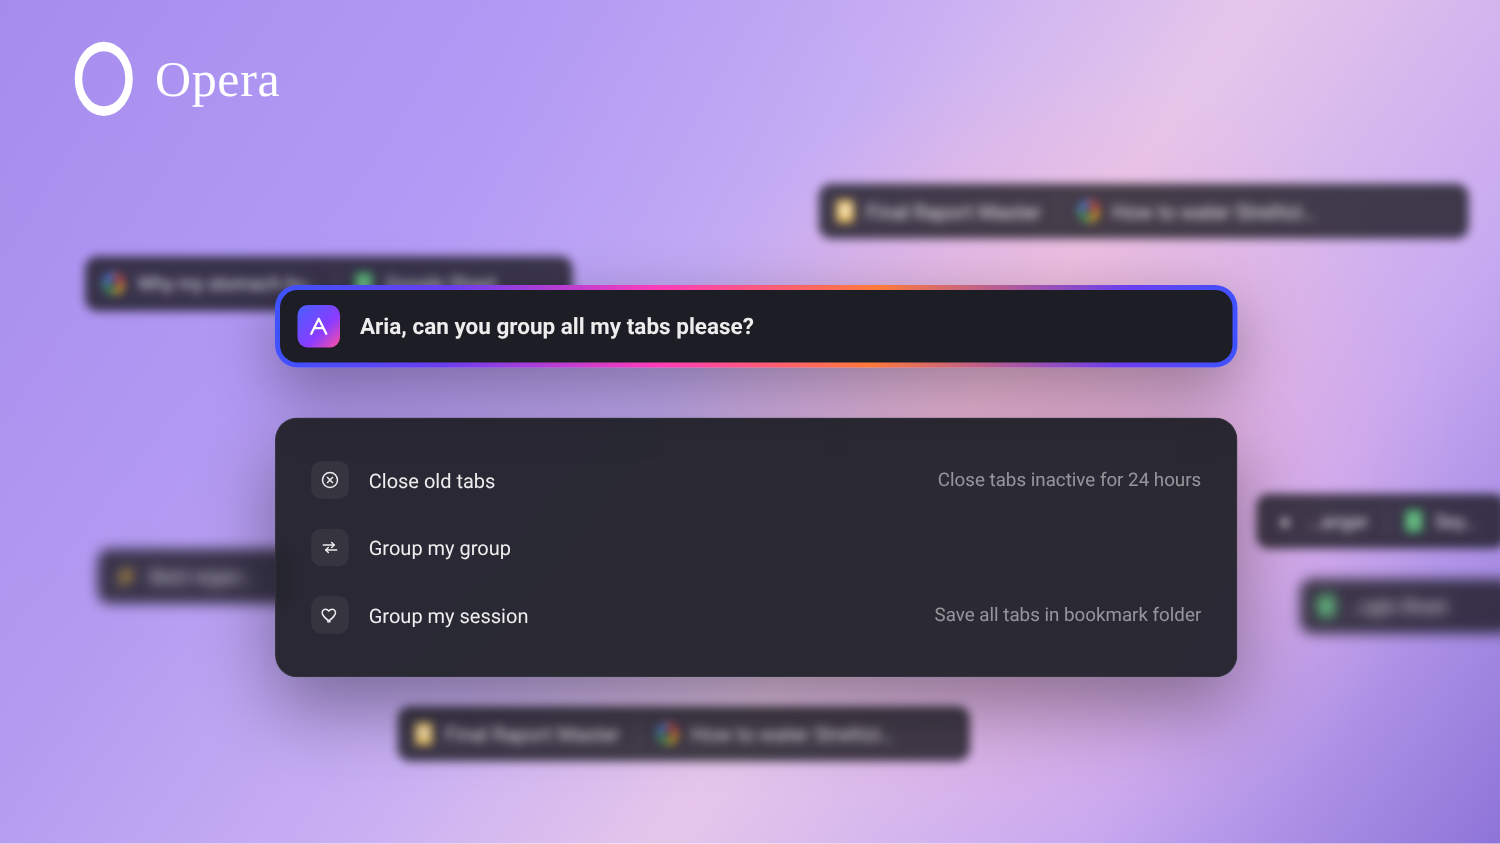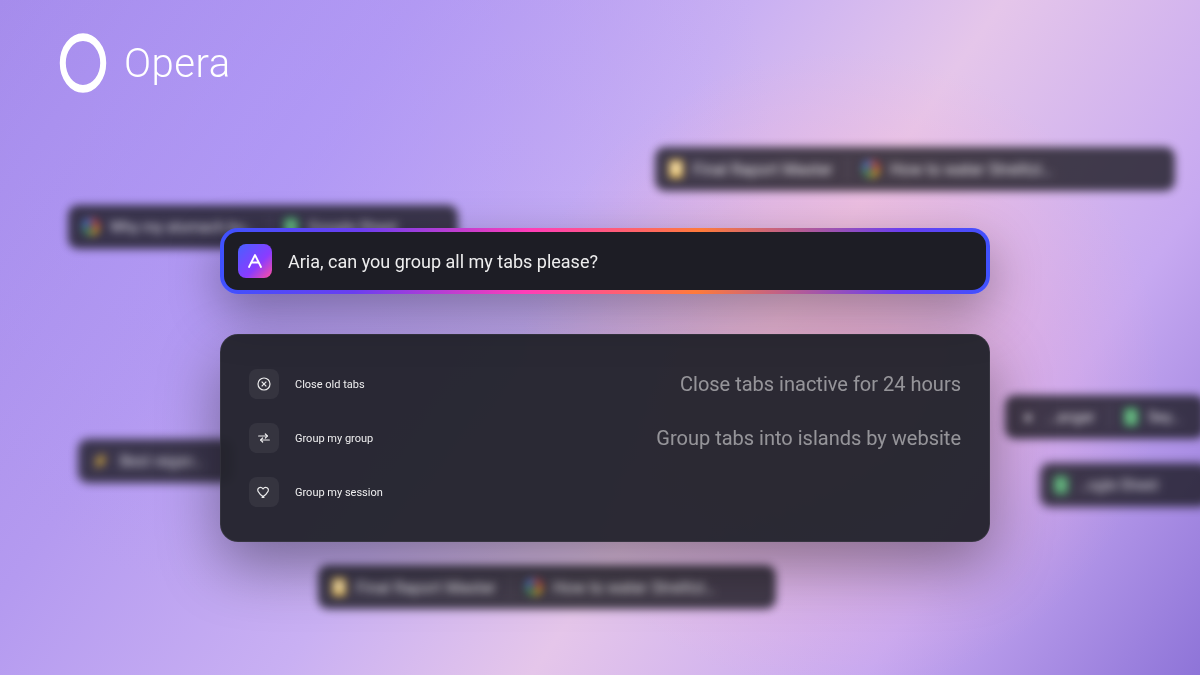--- a/index.html
+++ b/index.html
@@ -16,20 +16,21 @@
 
   
   .logo {
     position: absolute;
     top: 36px;
     left: 56px;
     display: flex;
     align-items: center;
     gap: 14px;
     color: #fff;
+    font-family: Liberation Serif, serif;
   }
   .logo-o {
     width: 54px;
     height: 54px;
     border-radius: 50%;
     border: 7px solid #fff;
     transform: scaleY(1.1) scaleX(0.86);
     position: relative;
   }
   .logo-o::after {
@@ -123,21 +124,21 @@
     border-radius: 8px;
     background: linear-gradient(135deg, #4760ff 0%, #8a3cff 60%, #ff4fa0 100%);
     display: flex; align-items: center; justify-content: center;
     color: #fff;
     flex: none;
   }
   .aria-icon svg { display:block; }
   .command-text {
     color: rgba(255,255,255,0.92);
     font-size: 18px;
-    font-weight: 400;
+    font-weight: 700;
   }
 
   .suggestions-card {
     margin-top: 40px;
     background: rgba(36,36,45,0.97);
     border: 1px solid rgba(255,255,255,0.06);
     border-radius: 18px;
     padding: 22px 28px;
     box-shadow: 0 24px 60px rgba(0,0,0,0.38);
   }
@@ -150,26 +151,26 @@
   .sugg-icon {
     width: 30px; height: 30px;
     border-radius: 8px;
     background: rgba(255,255,255,0.06);
     display: flex; align-items: center; justify-content: center;
     color: rgba(255,255,255,0.9);
     flex: none;
   }
   .sugg-title {
     color: rgba(255,255,255,0.92);
-    font-size: 11px;
+    font-size: 16px;
   }
   .sugg-desc {
     margin-left: auto;
     color: rgba(255,255,255,0.5);
-    font-size: 20px;
+    font-size: 15px;
     text-align: right;
   }
 
   
   .p1 { top: 147px; left: 655px; width: 520px; font-size: 16px; }
   .p2 { top: 205px; left: 68px; width: 390px; }
   .p3 { top: 439px; left: 78px; width: 155px; filter: blur(5px); }
   .p4 { top: 395px; left: 1005px; width: 200px; }
   .p5 { top: 463px; left: 1040px; width: 170px; filter: blur(5px); }
   .p6 { top: 565px; left: 318px; width: 458px; font-size: 16px; }
@@ -275,26 +276,26 @@
       <div class="sugg-row">
         <div class="sugg-icon">
           <svg width="16" height="16" viewBox="0 0 24 24" fill="none" stroke="currentColor" stroke-width="1.8" stroke-linecap="round" stroke-linejoin="round">
               <path d="M4 9h13"></path>
               <path d="M14 6l3 3-3 3"></path>
               <path d="M20 15H7"></path>
               <path d="M10 18l-3-3 3-3"></path>
             </svg>
         </div>
         <div class="sugg-title">Group my group</div>
-        <div class="sugg-desc">Group tabs into islands by website</div>
       </div>
       <div class="sugg-row">
         <div class="sugg-icon">
           <svg width="16" height="16" viewBox="0 0 24 24" fill="none" stroke="currentColor" stroke-width="1.8" stroke-linecap="round" stroke-linejoin="round">
               <path d="M12 20s-7-4.5-9-9c-1.2-2.7.5-6 3.6-6 2 0 3.3 1.2 4 2.4.7-1.2 2-2.4 4-2.4 3.1 0 4.8 3.3 3.6 6-2 4.5-9 9-9 9z"></path>
             </svg>
         </div>
         <div class="sugg-title">Group my session</div>
+        <div class="sugg-desc">Save all tabs in bookmark folder</div>
       </div>
     </div>
   </div>
 
 </div>
 
 </body></html>

